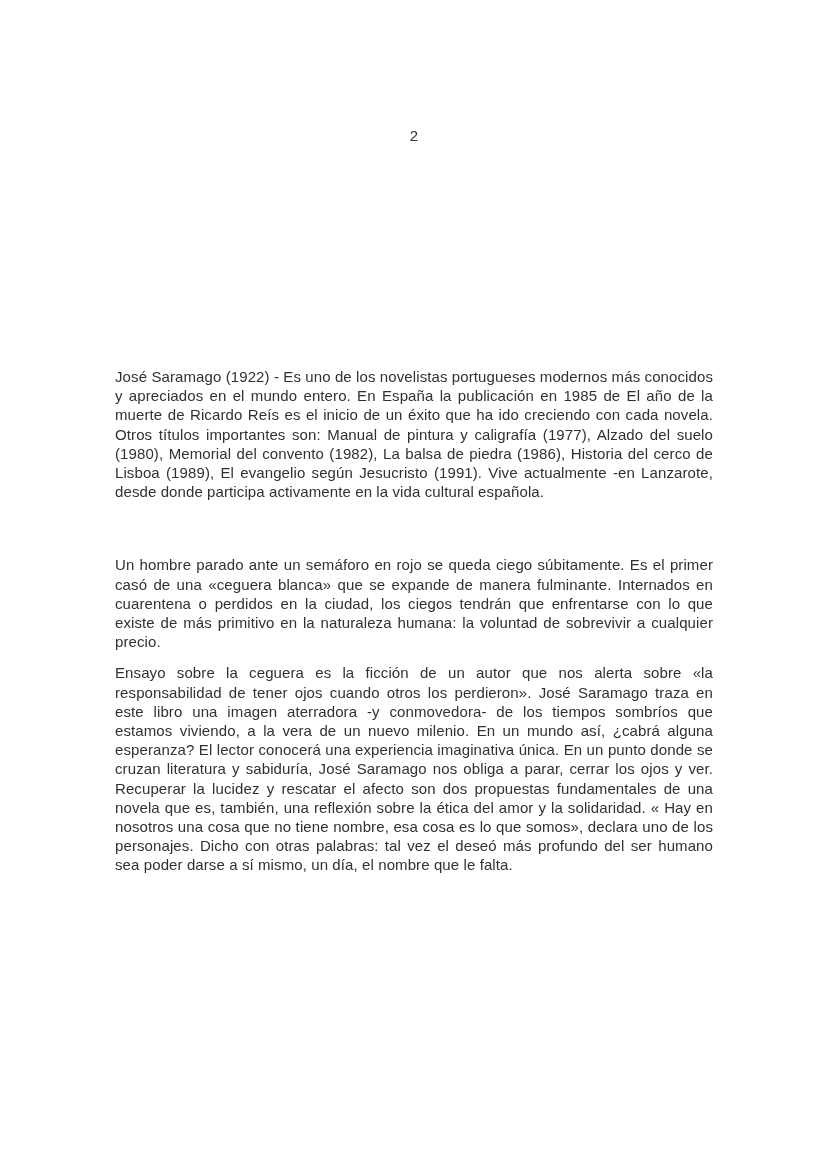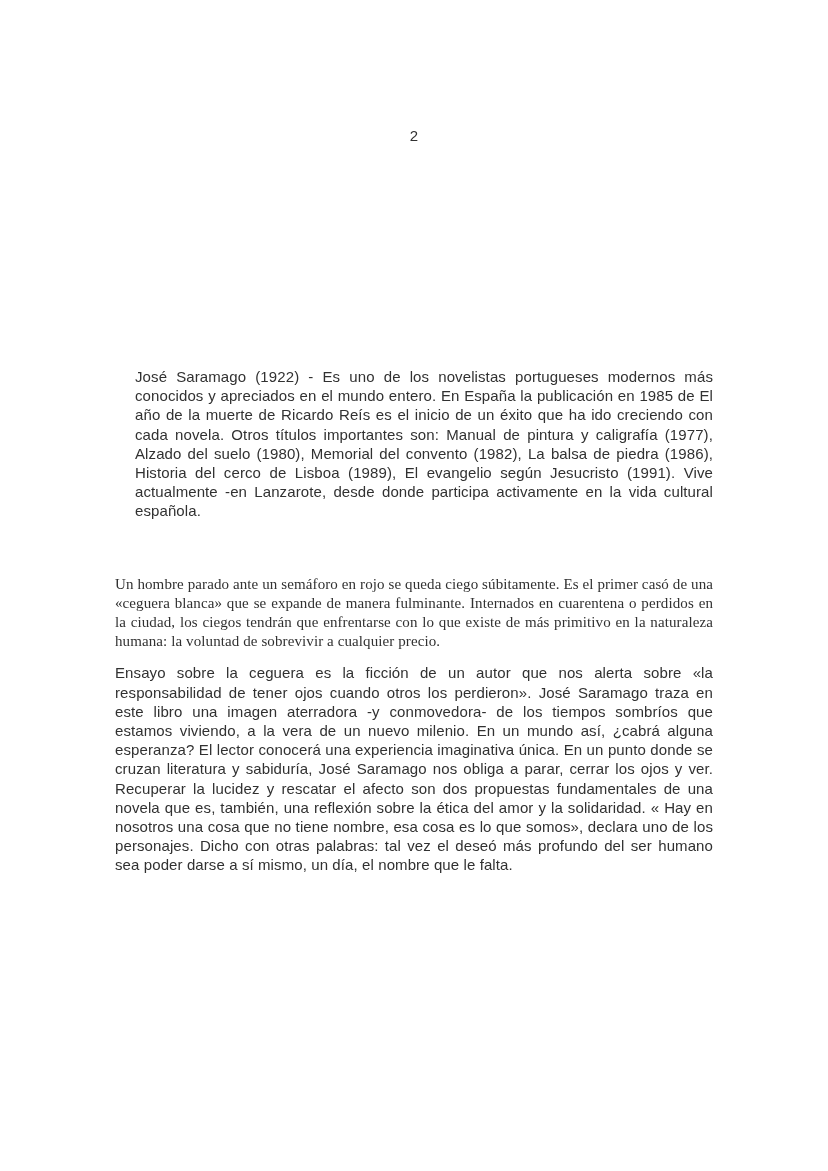--- a/index.html
+++ b/index.html
@@ -29,25 +29,23 @@
   }
   .para {
     font-size: 15px;
     line-height: 19.2px;
     text-align: justify;
     margin: 0;
     letter-spacing: 0.1px;
   }
   .bio {
     margin-top: 222px;
-    margin-left: 20px;
   }
   .synopsis {
     margin-top: 54px;
-    font-family: Liberation Serif, serif;
   }
   .review {
     margin-top: 12px;
   }
 </style>
 </head>
 <body>
 
 <div class="page">
   <div class="content">

